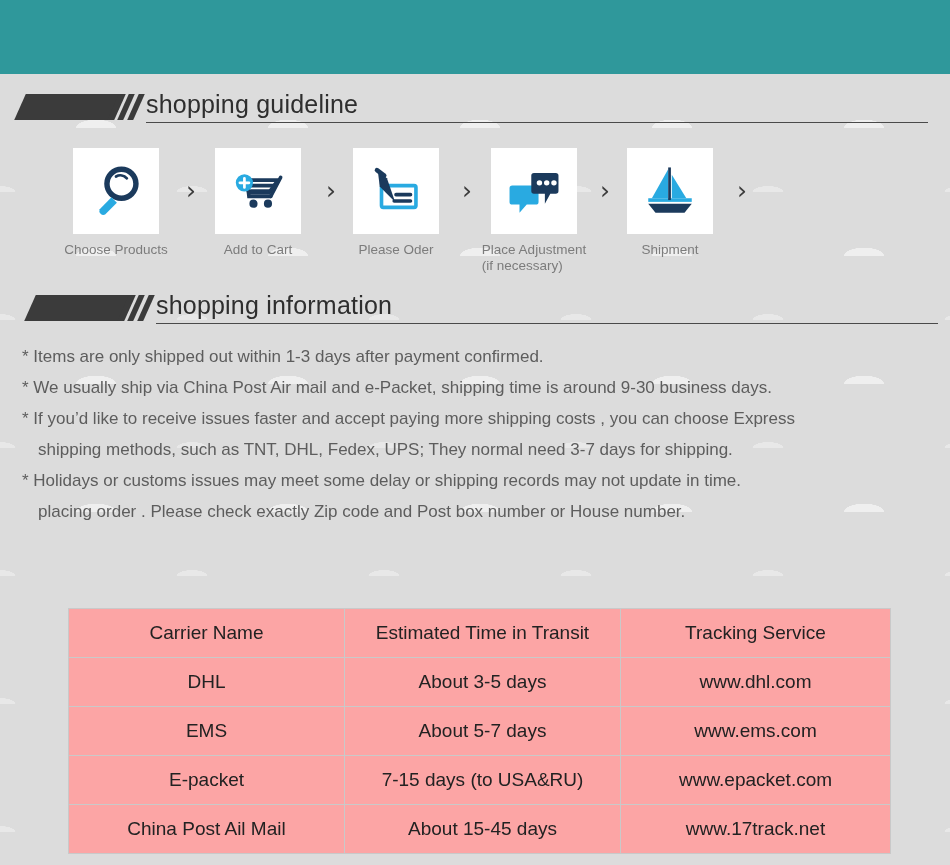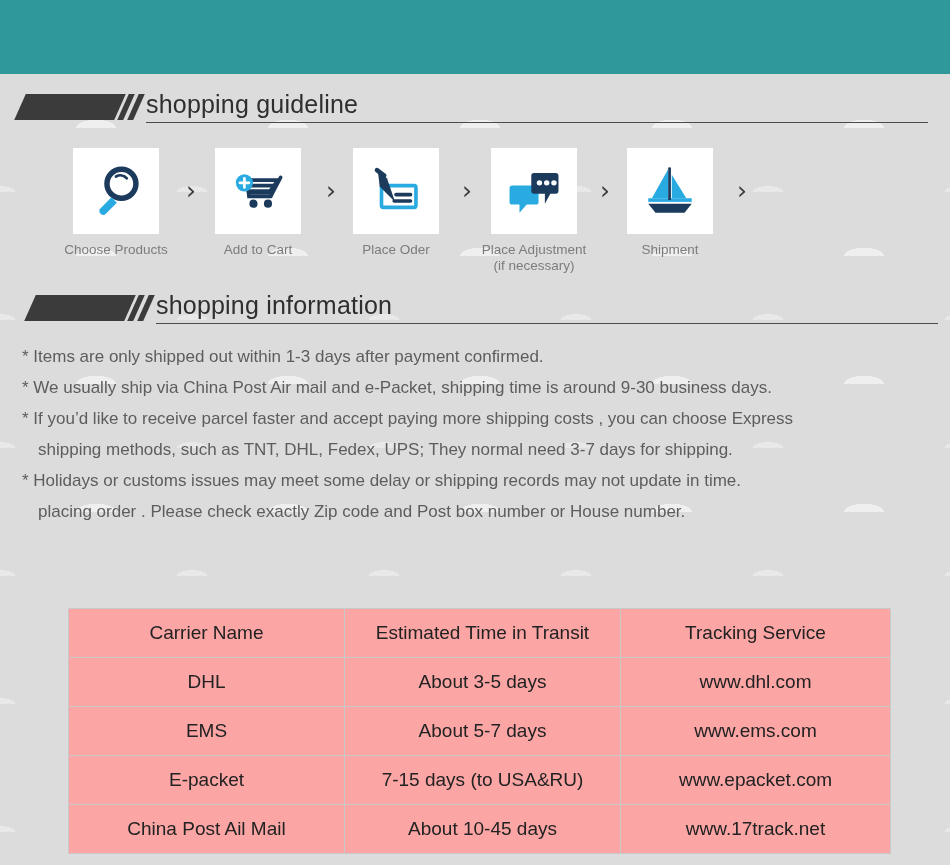--- a/index.html
+++ b/index.html
@@ -106,21 +106,20 @@
     justify-content: center;
   }
   .step .caption {
     position: absolute;
     top: 94px;
     left: 50%;
     transform: translateX(-50%);
     font-size: 13.5px;
     color: #7c7c7c;
     white-space: nowrap;
-    text-align: center;
     line-height: 16px;
   }
   .chevron {
     position: absolute;
     top: 30px;
     width: 18px;
     height: 26px;
     color: #3d3d3d;
     font-size: 25px;
     font-family: "DejaVu Sans", sans-serif;
@@ -222,21 +221,21 @@
 
     <div class="step" style="left:353px;">
       <div class="box">
         <svg width="58" height="58" viewBox="0 0 64 64">
           <rect x="16" y="26" width="38" height="24" rx="2" fill="none" stroke="#29aae1" stroke-width="4"></rect>
           <path d="M32 36 H48 M30 43 H48" stroke="#1b3a5c" stroke-width="4" stroke-linecap="round"></path>
           <path d="M12 10 L22 18 L31 44 L14 27 Z" fill="#1b3a5c"></path>
           <path d="M11 9 L19 15" stroke="#1b3a5c" stroke-width="5" stroke-linecap="round"></path>
         </svg>
       </div>
-      <div class="caption">Place Oder</div>
+      <div class="caption">Please Oder</div>
     </div>
 
     <div class="chevron" style="left:458px;">›</div>
 
     <div class="step" style="left:491px;">
       <div class="box">
         <svg width="58" height="58" viewBox="0 0 64 64">
           <path d="M8 26 H34 a3 3 0 0 1 3 3 V44 a3 3 0 0 1 -3 3 H24 L16 56 V47 H8 a3 3 0 0 1 -3 -3 V29 a3 3 0 0 1 3 -3 Z" fill="#29aae1"></path>
           <path d="M32 12 H56 a3 3 0 0 1 3 3 V32 a3 3 0 0 1 -3 3 H50 L44 46 V35 H32 a3 3 0 0 1 -3 -3 V15 a3 3 0 0 1 3 -3 Z" fill="#1b3a5c"></path>
           <circle cx="38" cy="23" r="3" fill="#ffffff"></circle>
@@ -275,21 +274,21 @@
     <div class="slash s1"></div>
     <div class="slash s2"></div>
     <div class="slash s3"></div>
     <div class="title">shopping information</div>
     <div class="rule"></div>
   </div>
 
   <div class="info-lines" id="info-lines">
       <div class="line">* Items are only shipped out within 1-3 days after payment confirmed.</div>
       <div class="line">* We usually ship via China Post Air mail and e-Packet, shipping time is around 9-30 business days.</div>
-      <div class="line">* If you’d like to receive parcel faster and accept paying more shipping costs , you can choose Express</div>
+      <div class="line">* If you’d like to receive issues faster and accept paying more shipping costs , you can choose Express</div>
       <div class="line cont">shipping methods, such as TNT, DHL, Fedex, UPS; They normal need 3-7 days for shipping.</div>
       <div class="line">* Holidays or customs issues may meet some delay or shipping records may not update in time.</div>
       <div class="line cont">placing order . Please check exactly Zip code and Post box number or House number.</div>
     </div>
 
   <table class="carrier-table">
     <colgroup>
         <col class="c1">
         <col class="c2">
         <col class="c3">
@@ -312,19 +311,19 @@
           <td>About 5-7 days</td>
           <td>www.ems.com</td>
         </tr>
         <tr>
           <td>E-packet</td>
           <td>7-15 days (to USA&amp;RU)</td>
           <td>www.epacket.com</td>
         </tr>
         <tr>
           <td>China Post Ail Mail</td>
-          <td>About 10-45 days</td>
+          <td>About 15-45 days</td>
           <td>www.17track.net</td>
         </tr>
       </tbody>
   </table>
 
 </div>
 
 </body></html>

